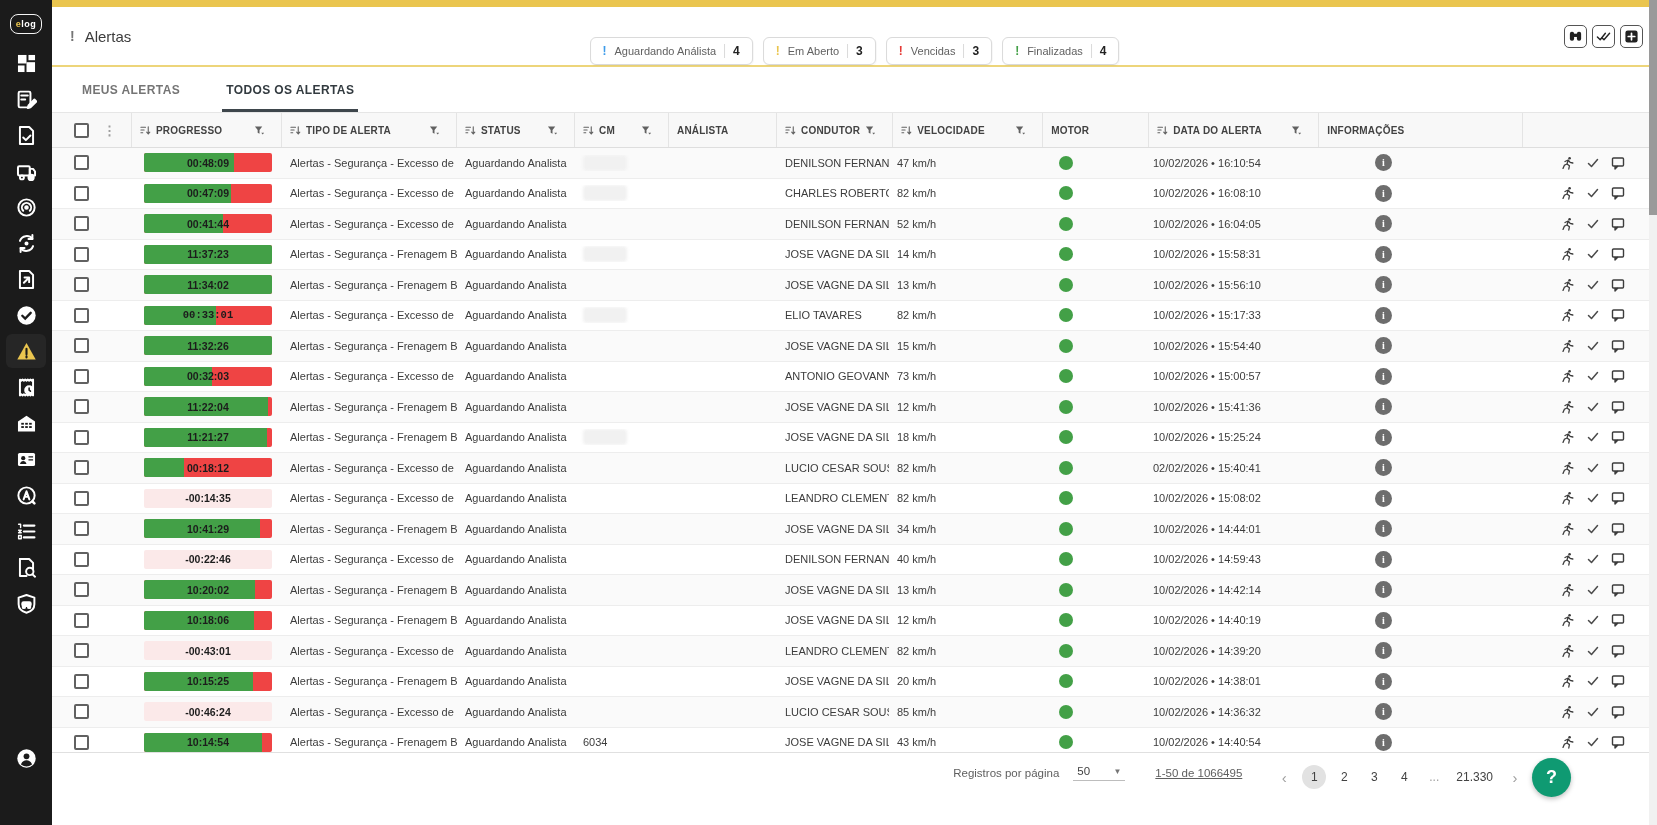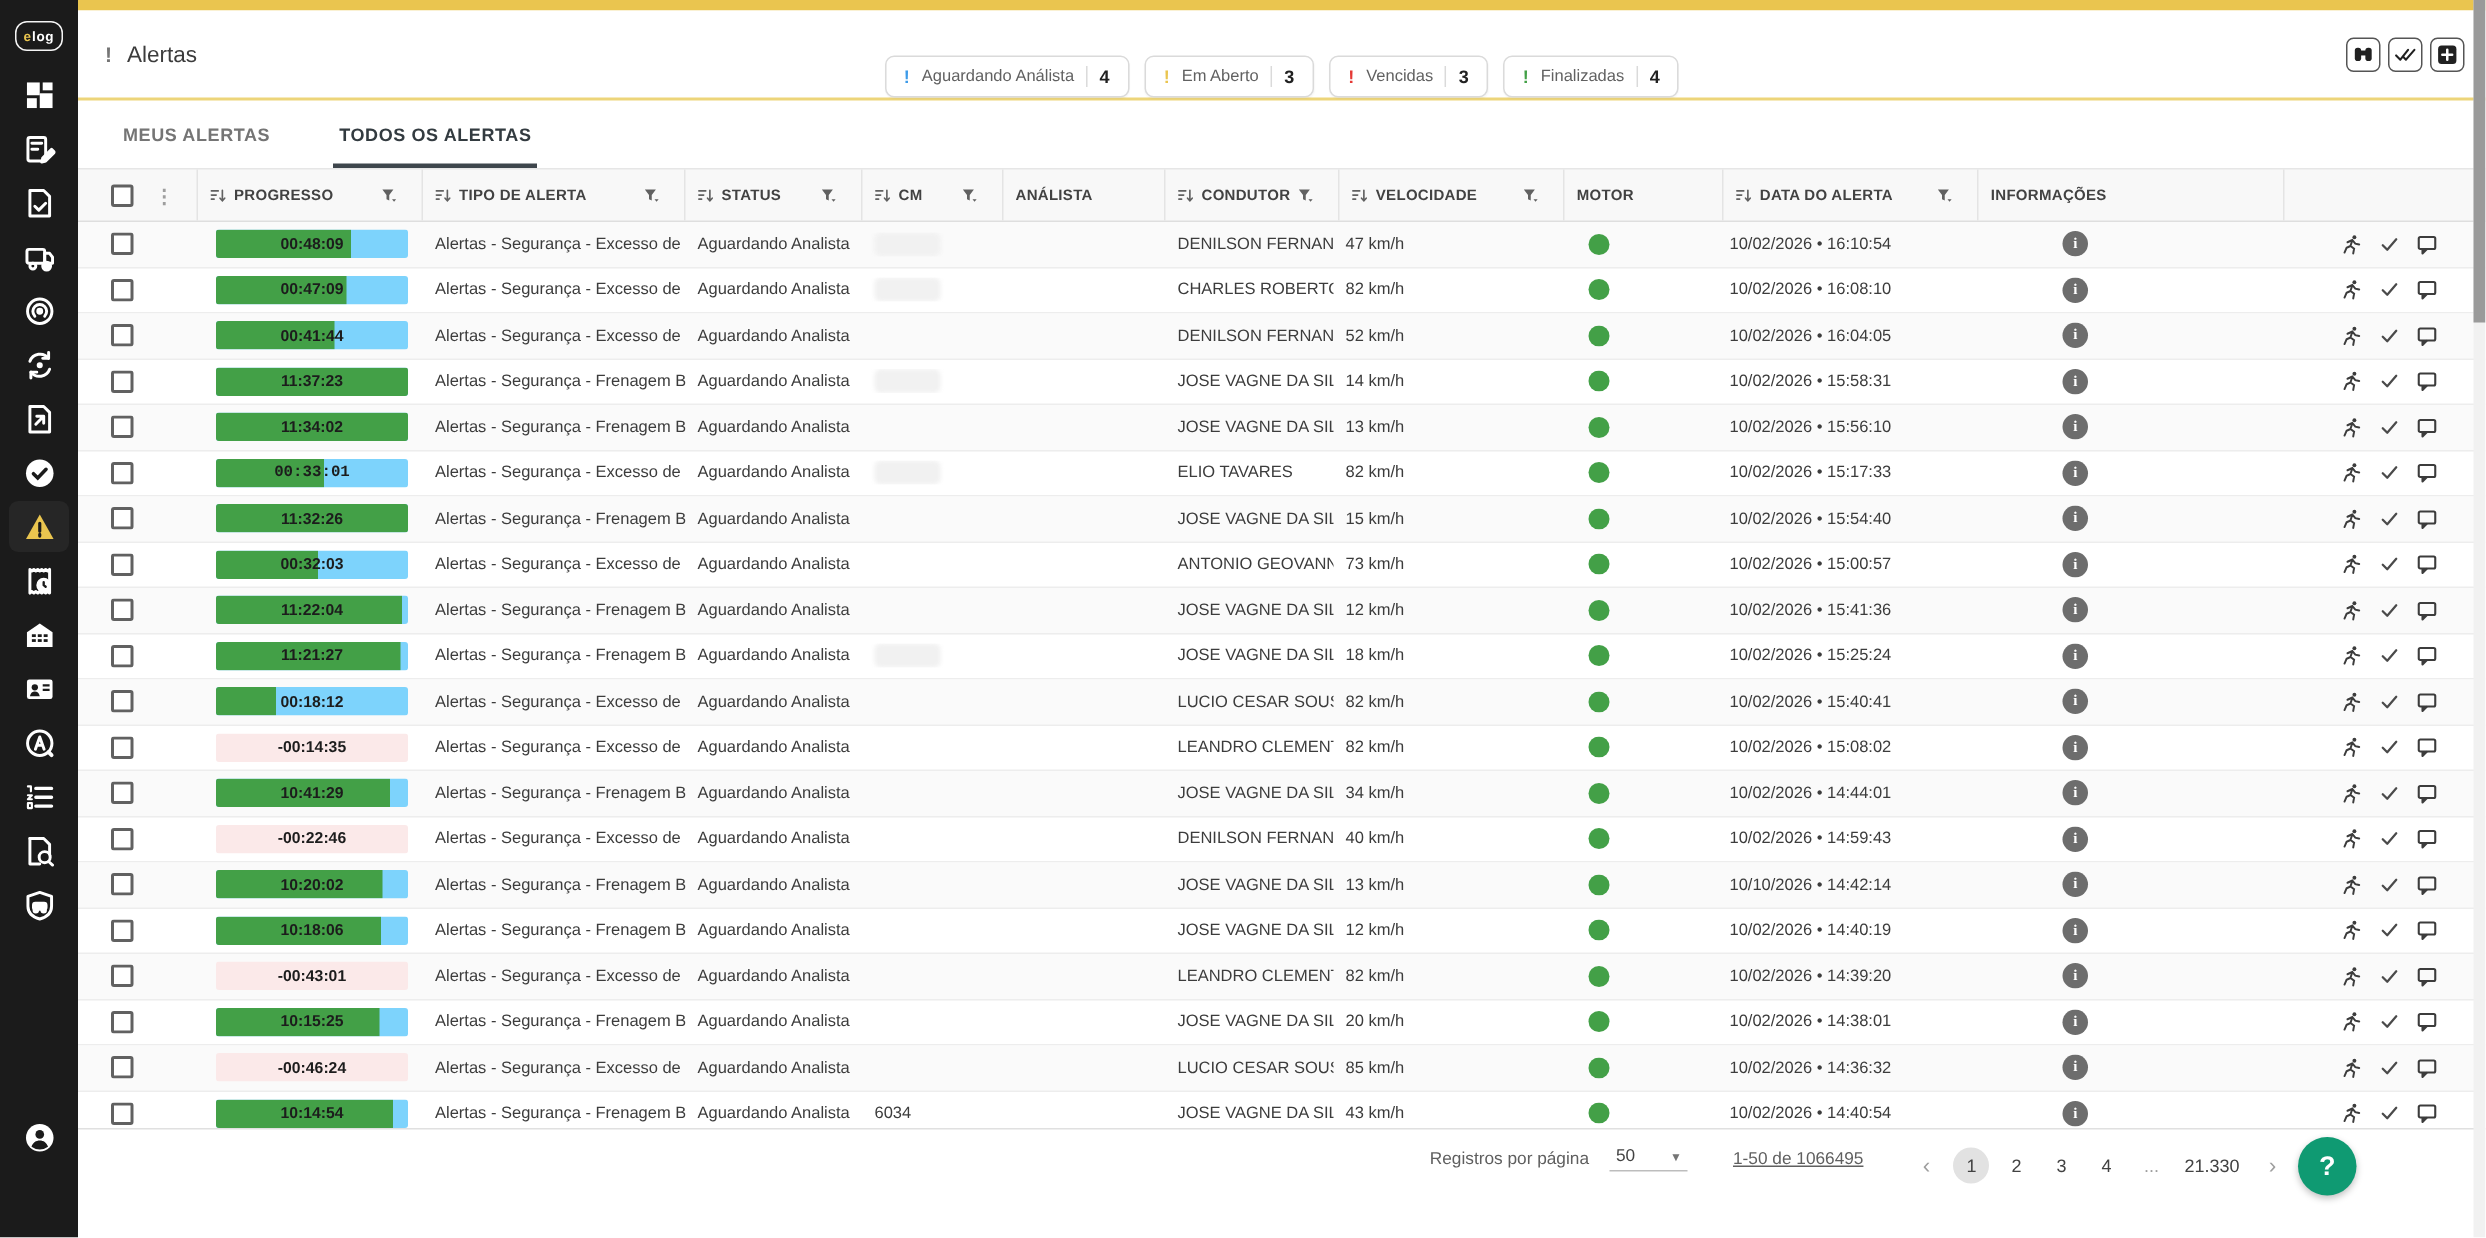--- a/index.html
+++ b/index.html
@@ -63,21 +63,21 @@
   .cbx { width:15px; height:15px; border:2px solid #616161; border-radius:2px;
     background:#fff; cursor:pointer; flex:0 0 15px; }
 
   .rows { flex:1; overflow:hidden; position:relative; background:#fff; }
   .row { height:30.5px; display:flex; align-items:center; border-bottom:1px solid #ededed;
     font-size:11px; color:#3c3c3c; }
   .row:nth-child(odd) { background:#fafafa; }
   .cell { padding-left:8px; flex:0 0 auto; display:flex; align-items:center;
     white-space:nowrap; overflow:hidden; }
   .c-select { flex:0 0 80px; padding-left:22px; }
-  .pbar { width:128px; height:19px; border-radius:2px; background:#7dd3fc;
+  .pbar { width:128px; height:19px; border-radius:2px; background:#ef4444;
     position:relative; margin-left:4px; overflow:hidden; }
   .pbar .fill { position:absolute; left:0; top:0; bottom:0; background:#43A047; }
   .pbar.neg { background:#fbe9e9; }
   .pbar .plabel { position:absolute; inset:0; display:flex; align-items:center;
     justify-content:center; font-size:10.5px; font-weight:bold; color:#1c1c1c; }
   .cm-blob { width:44px; height:16px; background:#f1f1f1; border-radius:4px;
     filter:blur(1.5px); }
   .motor-dot { width:14px; height:14px; border-radius:50%; background:#43A047;
     margin-left:12px; }
   .info-ic { width:17px; height:17px; border-radius:50%; background:#6d6d6d; color:#fff;
@@ -921,21 +921,21 @@
         </div>
         <div class="cell" style="flex-basis: 175px;">Alertas - Segurança - Excesso de ...</div>
         <div class="cell" style="flex-basis: 118px;">Aguardando Analista</div>
         <div class="cell" style="flex-basis: 94px;"></div>
         <div class="cell" style="flex-basis: 108px;"></div>
         <div class="cell" style="flex-basis: 112px;">LUCIO CESAR SOUS...</div>
         <div class="cell" style="flex-basis: 150px;">82 km/h</div>
         <div class="cell" style="flex-basis: 106px;">
           <span class="motor-dot"></span>
         </div>
-        <div class="cell" style="flex-basis: 170px;">10/02/2026 • 15:40:41</div>
+        <div class="cell" style="flex-basis: 170px;">02/02/2026 • 15:40:41</div>
         <div class="cell" style="flex-basis: 204px;">
           <span class="info-ic">i</span>
         </div>
         <div class="cell c-actions">
           <span class="act">
             <svg viewBox="0 0 14 14" fill="none" stroke="#3c3c3c" stroke-width="1.3" stroke-linecap="round">
               <circle cx="8.6" cy="2.2" r="1.3" fill="#3c3c3c" stroke="none"></circle>
               <path d="M4 5.5l3.2-1.5 2 2.4 2.6.6M7.2 4.2 6 8l2.4 1.8-.6 3.2M6 8 3.4 9.2 2 12.4"></path>
             </svg>
           </span>
@@ -1091,21 +1091,21 @@
         </div>
         <div class="cell" style="flex-basis: 175px;">Alertas - Segurança - Frenagem Br...</div>
         <div class="cell" style="flex-basis: 118px;">Aguardando Analista</div>
         <div class="cell" style="flex-basis: 94px;"></div>
         <div class="cell" style="flex-basis: 108px;"></div>
         <div class="cell" style="flex-basis: 112px;">JOSE VAGNE DA SIL...</div>
         <div class="cell" style="flex-basis: 150px;">13 km/h</div>
         <div class="cell" style="flex-basis: 106px;">
           <span class="motor-dot"></span>
         </div>
-        <div class="cell" style="flex-basis: 170px;">10/10/2026 • 14:42:14</div>
+        <div class="cell" style="flex-basis: 170px;">10/02/2026 • 14:42:14</div>
         <div class="cell" style="flex-basis: 204px;">
           <span class="info-ic">i</span>
         </div>
         <div class="cell c-actions">
           <span class="act">
             <svg viewBox="0 0 14 14" fill="none" stroke="#3c3c3c" stroke-width="1.3" stroke-linecap="round">
               <circle cx="8.6" cy="2.2" r="1.3" fill="#3c3c3c" stroke="none"></circle>
               <path d="M4 5.5l3.2-1.5 2 2.4 2.6.6M7.2 4.2 6 8l2.4 1.8-.6 3.2M6 8 3.4 9.2 2 12.4"></path>
             </svg>
           </span>

